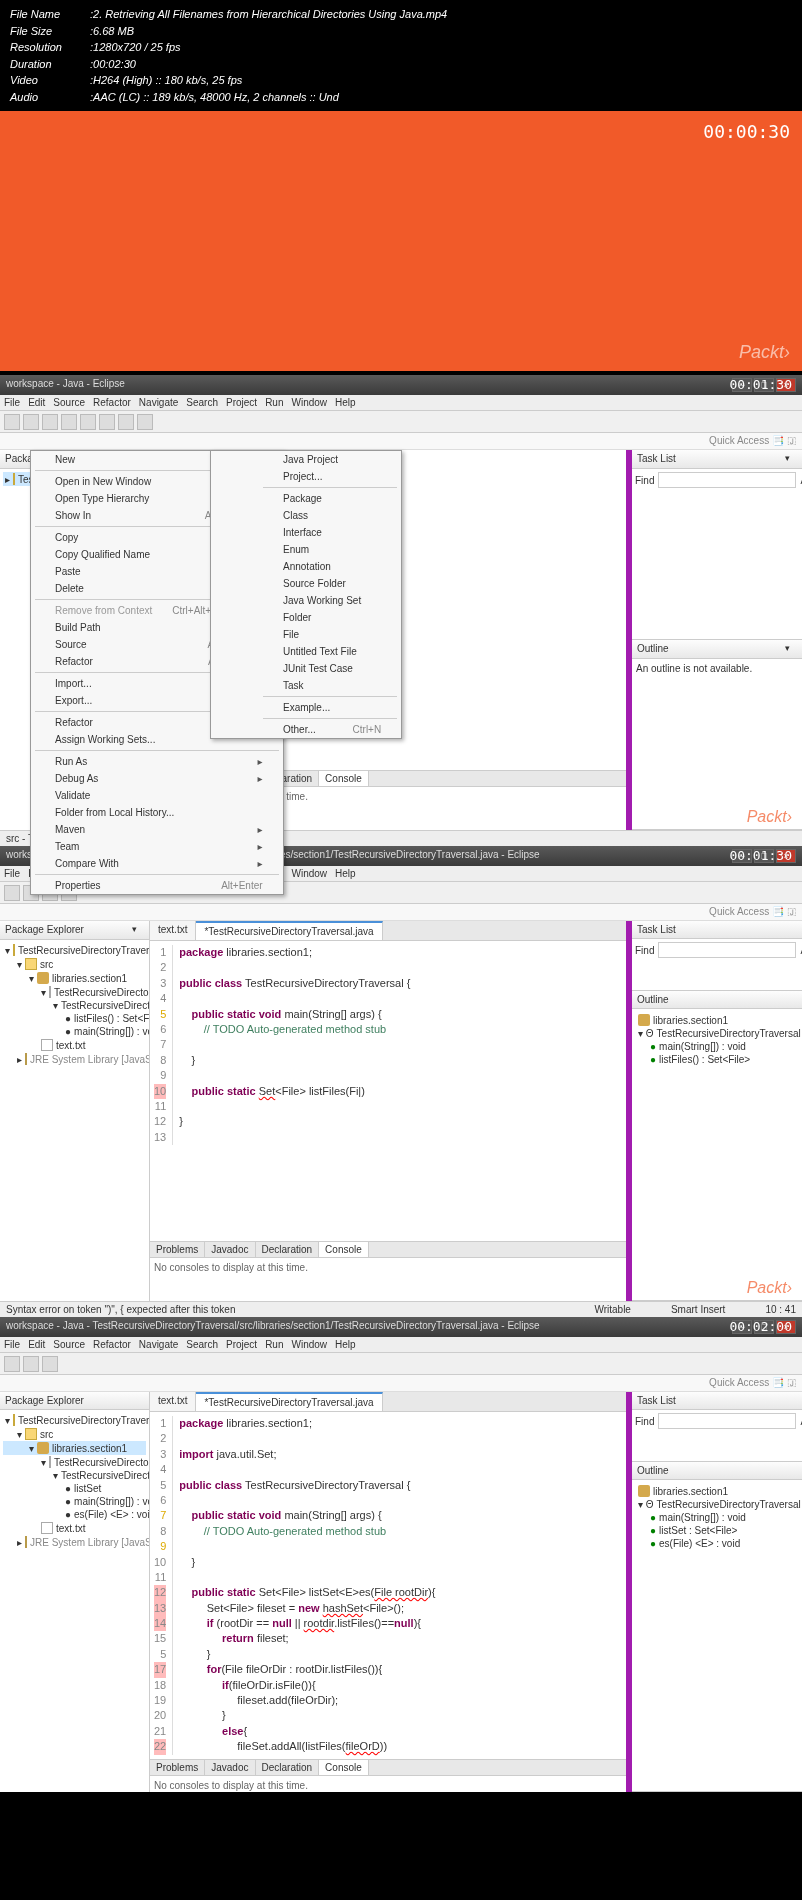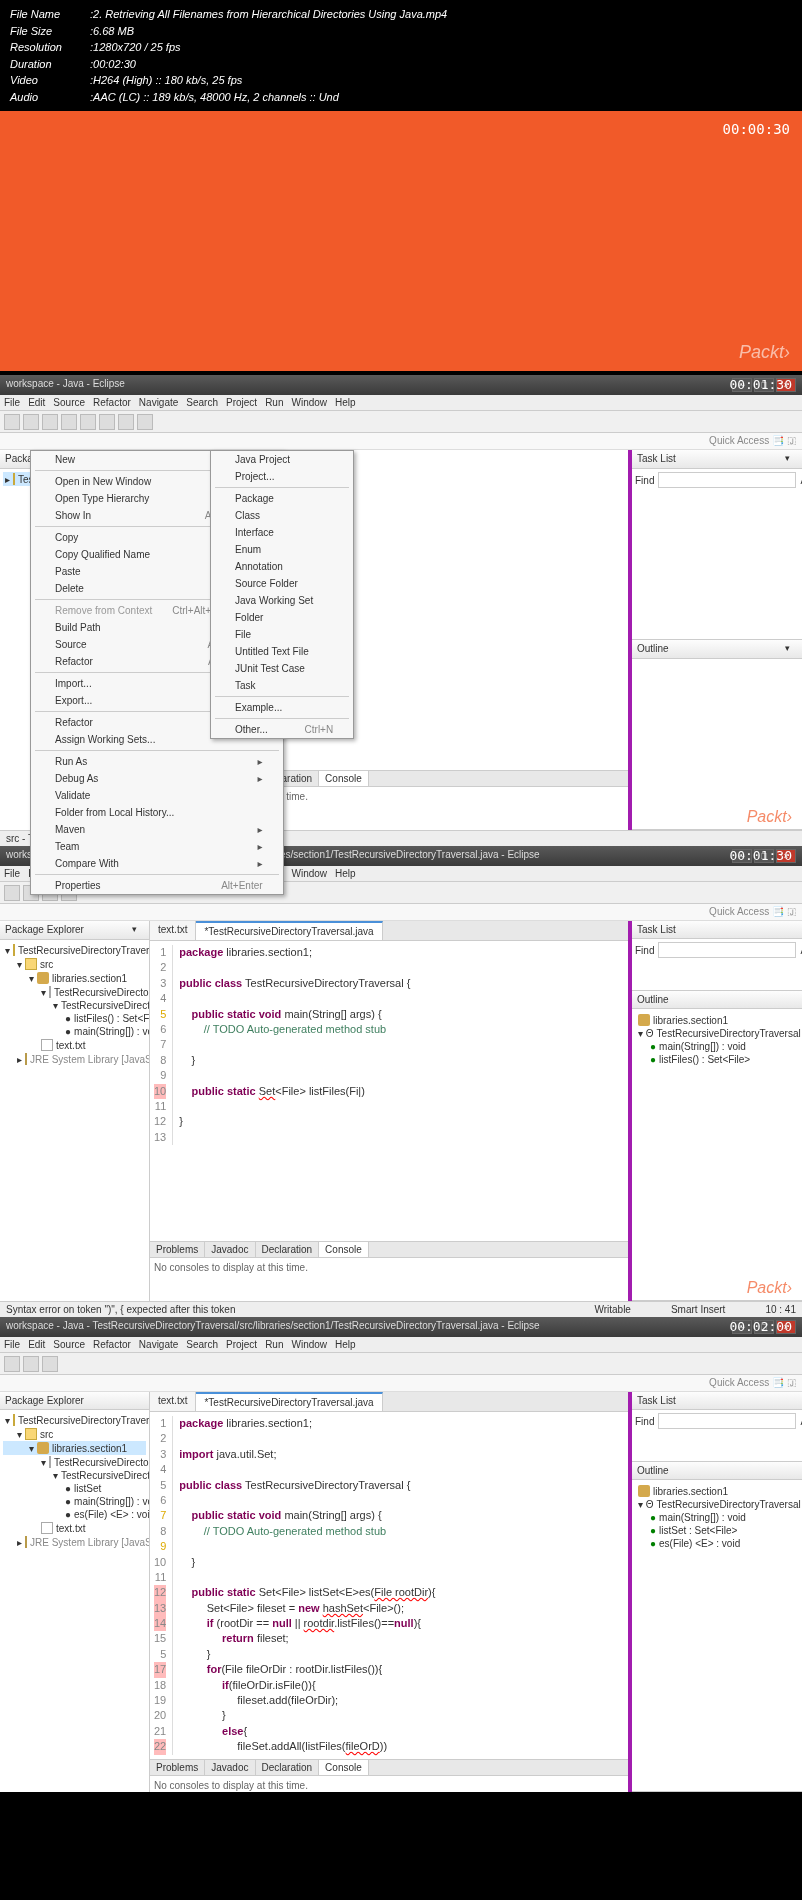--- a/index.html
+++ b/index.html
@@ -1,21 +1,21 @@
 <!DOCTYPE html>
 <html><head>
 <meta charset="utf-8">
 <style>
 * { margin: 0; padding: 0; box-sizing: border-box; font-family: Tahoma, Arial, sans-serif; }
 body { background: #000; width: 802px; }
 .meta-info { background: #000; color: #fff; font-style: italic; font-size: 11px; padding: 6px 10px; line-height: 1.5; }
 .meta-row { display: flex; }
 .meta-label { width: 80px; }
 .title-slide { background: #f15a29; color: #fff; text-align: center; padding: 100px 30px 160px; position: relative; margin-bottom: 4px; }
-.title-slide .timestamp { position: absolute; top: 10px; right: 12px; font-family: monospace; font-size: 14px; font-style: normal; }
+.title-slide .timestamp { position: absolute; top: 10px; right: 12px; font-family: monospace; font-size: 18px; font-style: normal; }
 .title-slide h1 { font-size: 44px; font-weight: 400; line-height: 1.3; }
 .title-slide .logo { position: absolute; bottom: 8px; right: 12px; font-size: 18px; font-style: italic; opacity: 0.6; }
 .eclipse { background: #fff; font-size: 10px; color: #333; position: relative; }
 .eclipse .timestamp { position: absolute; top: 2px; right: 10px; color: #fff; font-family: monospace; font-size: 13px; z-index: 10; }
 .titlebar { background: linear-gradient(#5a5a5a,#3a3a3a); color: #ddd; padding: 3px 6px; font-size: 10px; display: flex; justify-content: space-between; }
 .win-controls { display: flex; gap: 2px; }
 .win-btn { width: 20px; height: 14px; background: #555; border: 1px solid #666; font-size: 9px; text-align: center; line-height: 12px; color: #ccc; }
 .win-btn.close { background: #c0392b; }
 .menubar { background: #eee; padding: 2px 4px; border-bottom: 1px solid #ccc; display: flex; gap: 8px; font-size: 10px; }
 .menubar span { cursor: default; }
@@ -32,21 +32,21 @@
 .tree-item.indent1 { padding-left: 14px; }
 .tree-item.indent2 { padding-left: 26px; }
 .tree-item.indent3 { padding-left: 38px; }
 .tree-item.indent4 { padding-left: 50px; }
 .tree-item.selected { background: #cce8ff; }
 .tree-icon { width: 12px; height: 12px; display: inline-block; }
 .folder-icon { background: #f9d776; border: 1px solid #c9a93c; }
 .file-icon { background: #fff; border: 1px solid #aaa; }
 .pkg-icon { background: #d4a94c; border-radius: 2px; }
 .jar-icon { background: #e8c77a; border: 1px solid #b89a4a; }
-.center-panel { flex: 1; display: flex; flex-direction: column; border-right: 4px solid #a21caf; position: relative; }
+.center-panel { flex: 1; display: flex; flex-direction: column; border-right: 6px solid #a21caf; position: relative; }
 .editor-area { flex: 1; position: relative; background: #fff; }
 .editor-tabs { display: flex; background: #e8e8e8; border-bottom: 1px solid #ccc; font-size: 10px; }
 .editor-tab { padding: 3px 8px; border-right: 1px solid #ccc; background: #f5f5f5; }
 .editor-tab.active { background: #fff; border-top: 2px solid #4a90d9; }
 .code { font-family: 'Courier New', monospace; font-size: 11px; padding: 4px; display: flex; }
 .gutter { color: #888; text-align: right; padding-right: 6px; border-right: 1px solid #ddd; line-height: 1.4; }
 .gutter div { min-height: 15px; }
 .gutter .err { background: #fbb; }
 .gutter .bulb { color: #da0; }
 .code-body { padding-left: 6px; line-height: 1.4; white-space: pre; }
@@ -265,21 +265,21 @@
               <span>Compare With</span>
               <span class="shortcut"><span class="menu-arrow">▸</span></span>
             </div>
             <div class="menu-sep"></div>
             <div class="menu-item">
               <span>Properties</span>
               <span class="shortcut">Alt+Enter</span>
             </div>
           </div>
 
-        <div class="context-menu" style="left:60px; top:0;" id="cm2">
+        <div class="context-menu" style="left:60px; top:0;padding-left:48px;" id="cm2">
             <div class="menu-item">
               <span>Java Project</span>
               <span class="shortcut"></span>
             </div>
             <div class="menu-item">
               <span>Project...</span>
               <span class="shortcut"></span>
             </div>
             <div class="menu-sep"></div>
             <div class="menu-item">
@@ -374,20 +374,21 @@
             <span>All</span>
           </div>
       </div>
       <div class="right-section">
         <div class="panel-tab">
             <span>Outline</span>
             <div class="panel-icons">
               <span>▾</span>
             </div>
           </div>
+        <div class="outline-body">An outline is not available.</div>
       </div>
     </div>
   </div>
   <div class="statusbar">
       <span class="left">src - TestRecursiveDirectoryTraversal</span>
     </div>
   <div class="packt-logo">Packt›</div>
 </div>
 
 <div class="eclipse">

